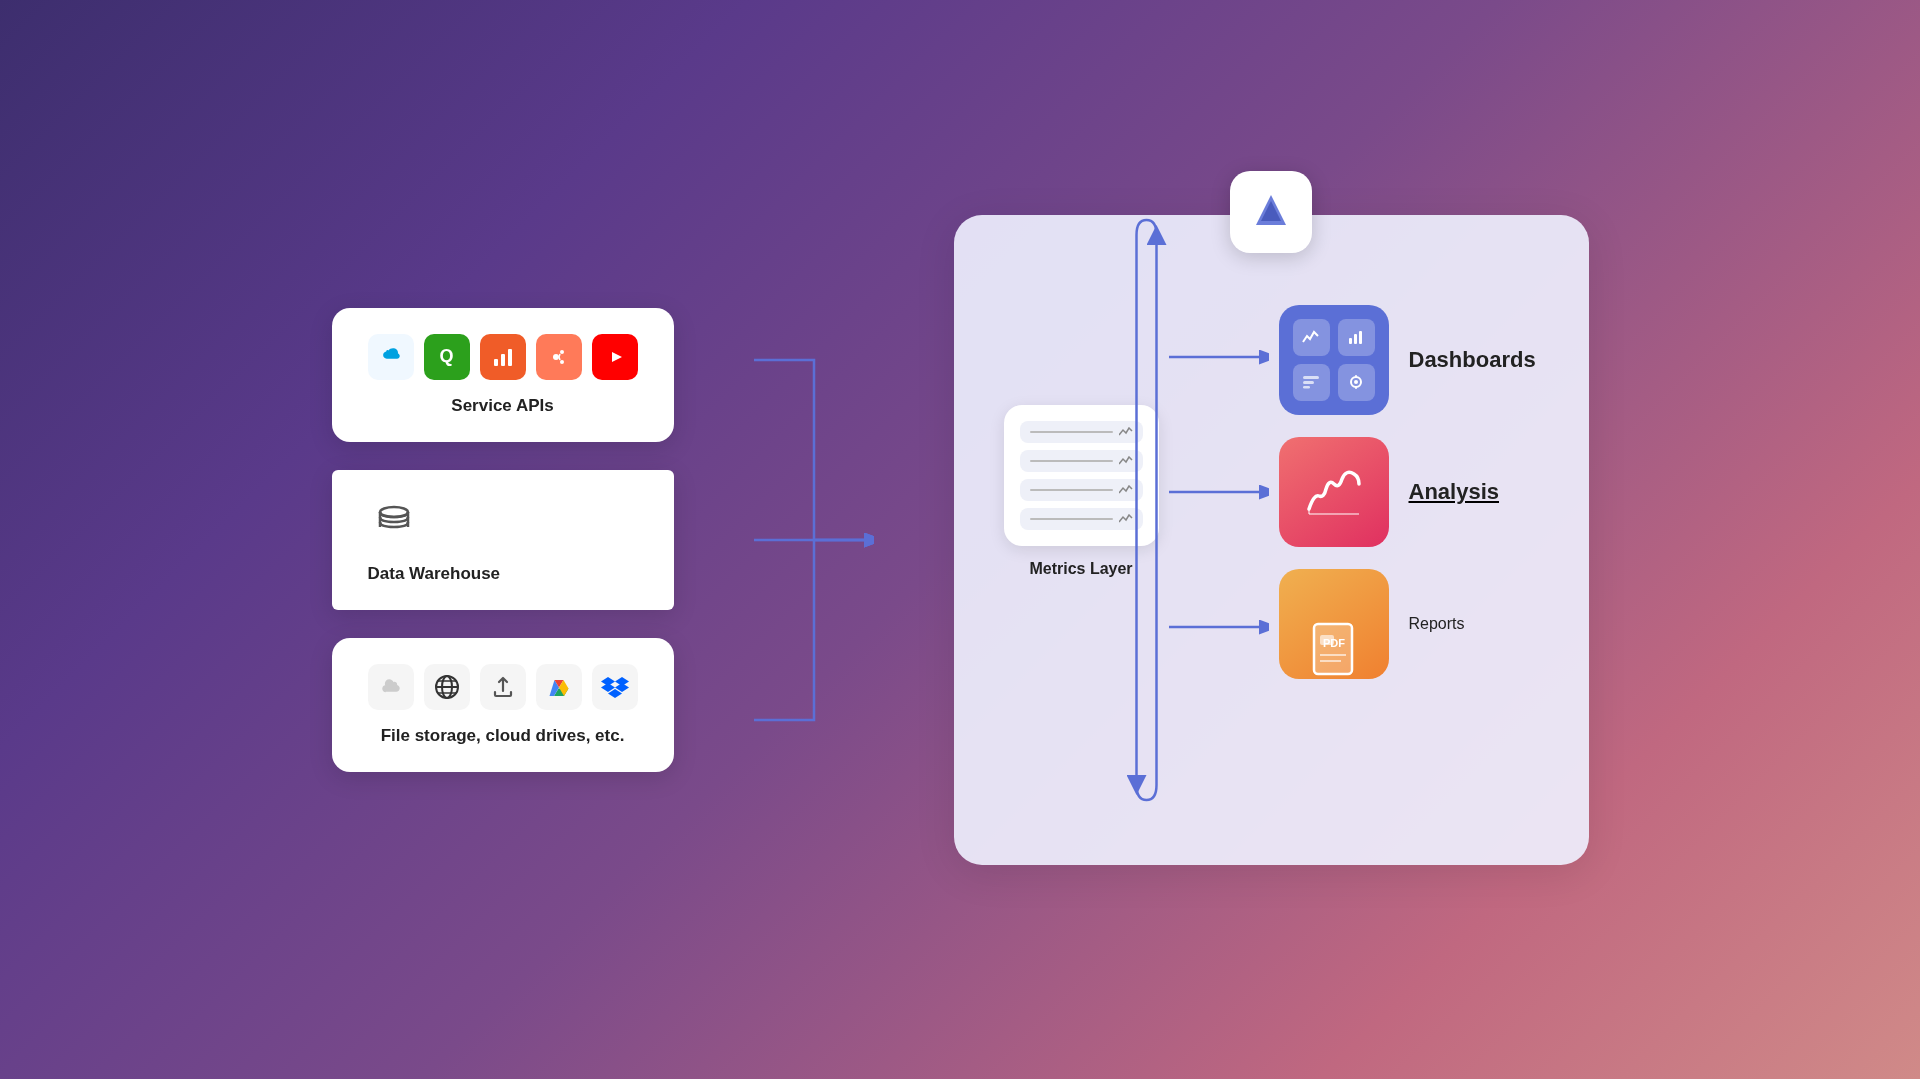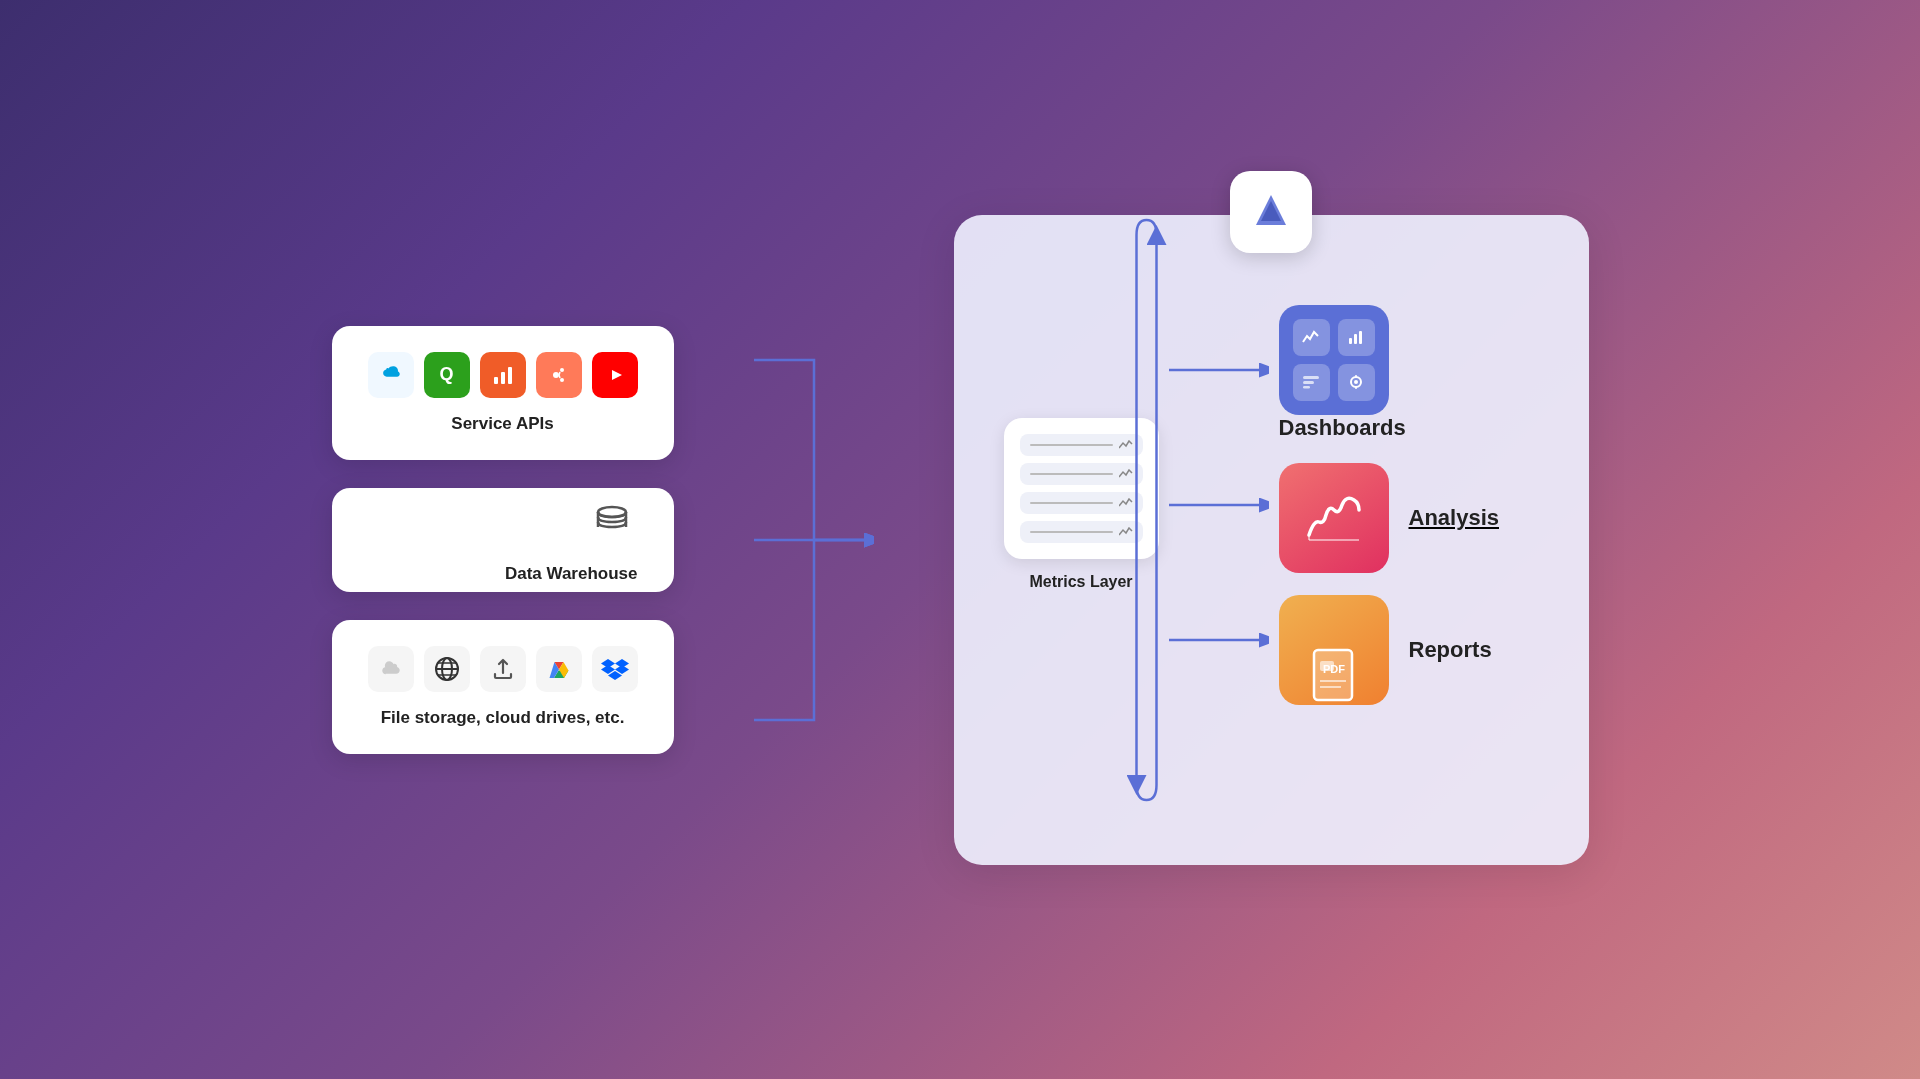--- a/index.html
+++ b/index.html
@@ -57,21 +57,21 @@
 
           <div style="width:46px;height:46px;border-radius:10px;background:#ff0000;display:flex;align-items:center;justify-content:center;">
             <svg width="24" height="24" viewBox="0 0 24 24" fill="none">
                 <polygon points="9,7 19,12 9,17" fill="white"></polygon>
               </svg>
           </div>
         </div>
         <div style="font-size:17px;font-weight:700;color:#222;">Service APIs</div>
       </div>
 
-      <div style="background:#fff; border-radius:18px; padding:8px 36px; min-width:340px; display:flex; flex-direction:column; align-items:flex-end; gap:16px; box-shadow:0 6px 24px rgba(0,0,0,0.13);">
+      <div style="background:#fff; border-radius:6px; padding:26px 36px; min-width:340px; display:flex; flex-direction:column; align-items:flex-start; gap:16px; box-shadow:0 6px 24px rgba(0,0,0,0.13);">
         <div style="width:52px;height:52px;display:flex;align-items:center;justify-content:center;">
           <svg width="44" height="44" viewBox="0 0 44 44" fill="none">
             <ellipse cx="22" cy="12" rx="14" ry="5" fill="none" stroke="#555" stroke-width="2.5"></ellipse>
             <path d="M8 12 Q8 17 22 17 Q36 17 36 12" fill="none" stroke="#555" stroke-width="2.5"></path>
             <path d="M8 17 Q8 22 22 22 Q36 22 36 17" fill="none" stroke="#555" stroke-width="2.5"></path>
             <path d="M8 22 Q8 27 22 27 Q36 27 36 22" fill="none" stroke="#555" stroke-width="2.5"></path>
             <path d="M8 12 L8 27" stroke="#555" stroke-width="2.5"></path>
             <path d="M36 12 L36 27" stroke="#555" stroke-width="2.5"></path>
           </svg>
         </div>
@@ -197,21 +197,21 @@
             <path d="M 0 55 L 100 55" stroke="#5b6fd6" stroke-width="2.5" fill="none" marker-end="url(#arr2)"></path>
 
             <path d="M 0 190 L 100 190" stroke="#5b6fd6" stroke-width="2.5" fill="none" marker-end="url(#arr2)"></path>
 
             <path d="M 0 325 L 100 325" stroke="#5b6fd6" stroke-width="2.5" fill="none" marker-end="url(#arr2)"></path>
           </svg>
         </div>
 
         <div style="display:flex; flex-direction:column; gap:22px;">
 
-          <div style="display:flex; align-items:flex-start; flex-direction:column;">
+          <div style="display:flex; align-items:center; gap:20px;">
             <div style="width:110px;height:110px;border-radius:20px;background:#5b6fd6;display:grid;grid-template-columns:1fr 1fr;grid-template-rows:1fr 1fr;gap:8px;padding:14px;">
               <div style="background:rgba(255,255,255,0.25);border-radius:8px;display:flex;align-items:center;justify-content:center;">
                 <svg width="18" height="16" viewBox="0 0 18 16" fill="none">
                     <polyline points="1,13 5,7 8,10 12,3 16,7" stroke="white" stroke-width="2" fill="none"></polyline>
                   </svg>
               </div>
               <div style="background:rgba(255,255,255,0.25);border-radius:8px;display:flex;align-items:center;justify-content:center;">
                 <svg width="18" height="16" viewBox="0 0 18 16" fill="none">
                     <rect x="2" y="9" width="3" height="6" rx="1" fill="white"></rect>
                     <rect x="7" y="5" width="3" height="10" rx="1" fill="white"></rect>
@@ -251,21 +251,21 @@
           <div style="display:flex; align-items:center; gap:20px;">
             <div style="width:110px;height:110px;border-radius:20px;background:linear-gradient(145deg,#f0b050,#f08030);display:flex;align-items:flex-end;justify-content:center;">
               <svg width="55" height="60" viewBox="0 0 55 60" fill="none">
                 <rect x="8" y="5" width="38" height="50" rx="4" fill="rgba(255,255,255,0.25)" stroke="white" stroke-width="2.5"></rect>
                 <rect x="14" y="16" width="14" height="10" rx="2" fill="white" opacity="0.6"></rect>
                 <text x="28" y="28" font-size="11" font-weight="900" fill="white" font-family="sans-serif" text-anchor="middle">PDF</text>
                 <line x1="14" y1="36" x2="40" y2="36" stroke="white" stroke-width="2" opacity="0.6"></line>
                 <line x1="14" y1="42" x2="35" y2="42" stroke="white" stroke-width="2" opacity="0.6"></line>
               </svg>
             </div>
-            <div style="font-size:22px;font-weight:700;color:#222;min-width:130px;">Reports</div>
+            <div style="font-size:16px;font-weight:400;color:#222;min-width:130px;">Reports</div>
           </div>
 
         </div>
       </div>
 
       <svg style="position:absolute;top:0;left:0;width:100%;height:100%;pointer-events:none;" viewBox="0 0 580 650" fill="none">
         <defs>
           <marker id="arr-down" markerWidth="8" markerHeight="8" refX="4" refY="4" orient="auto">
             <polygon points="0 0, 8 4, 0 8" fill="#5b6fd6"></polygon>
           </marker>

